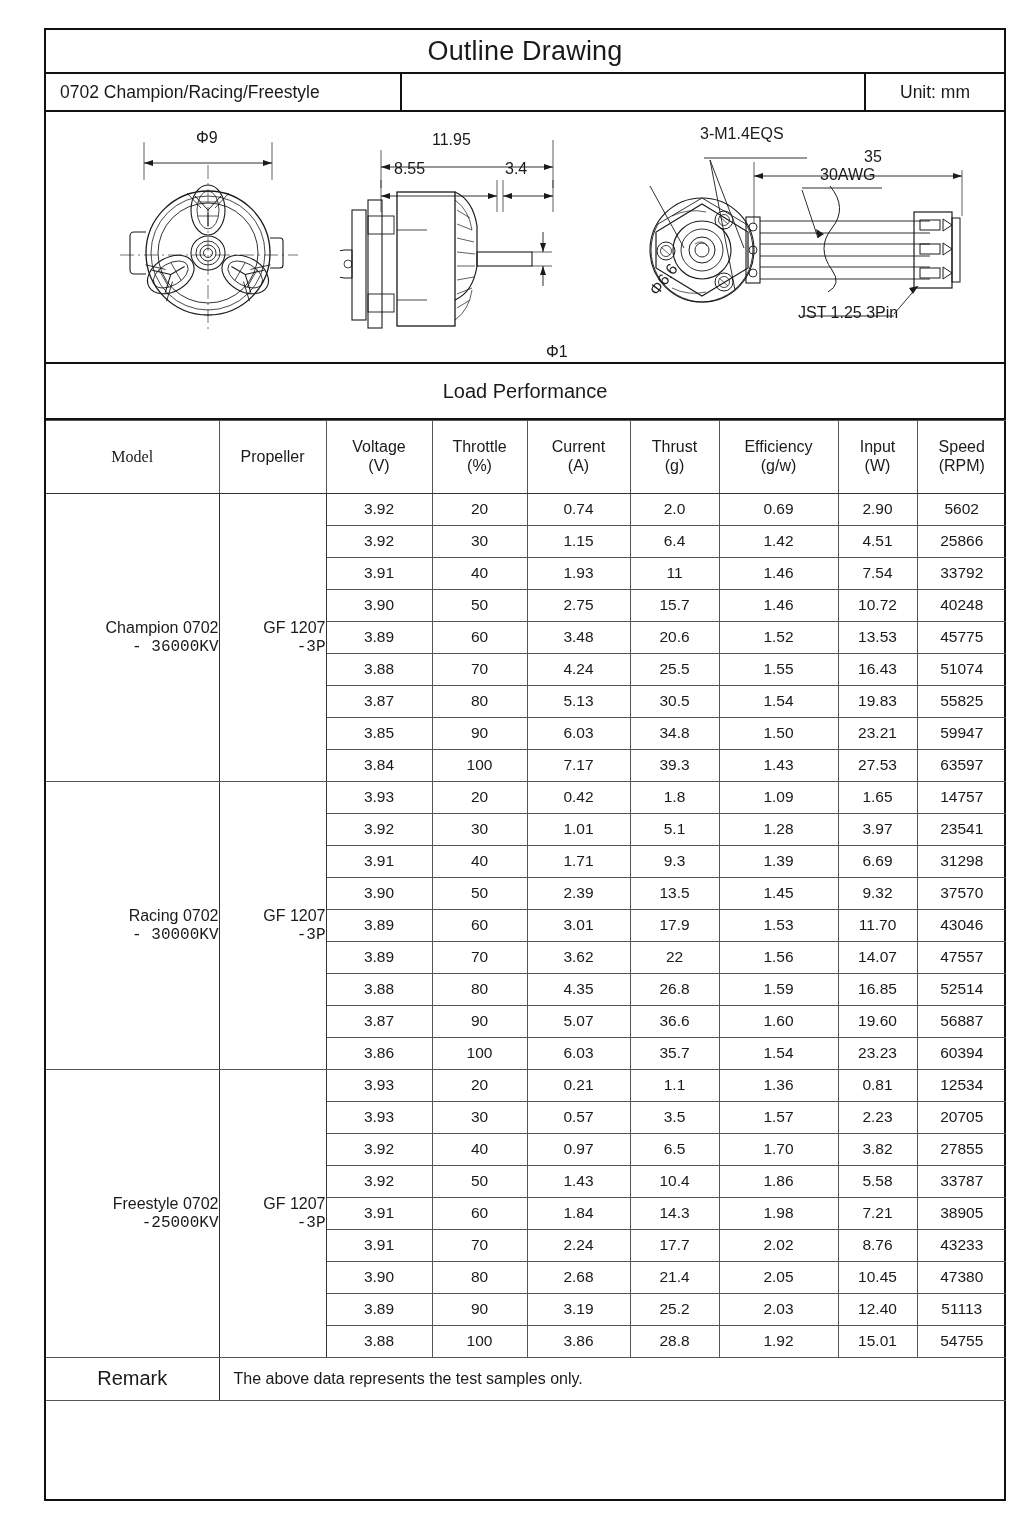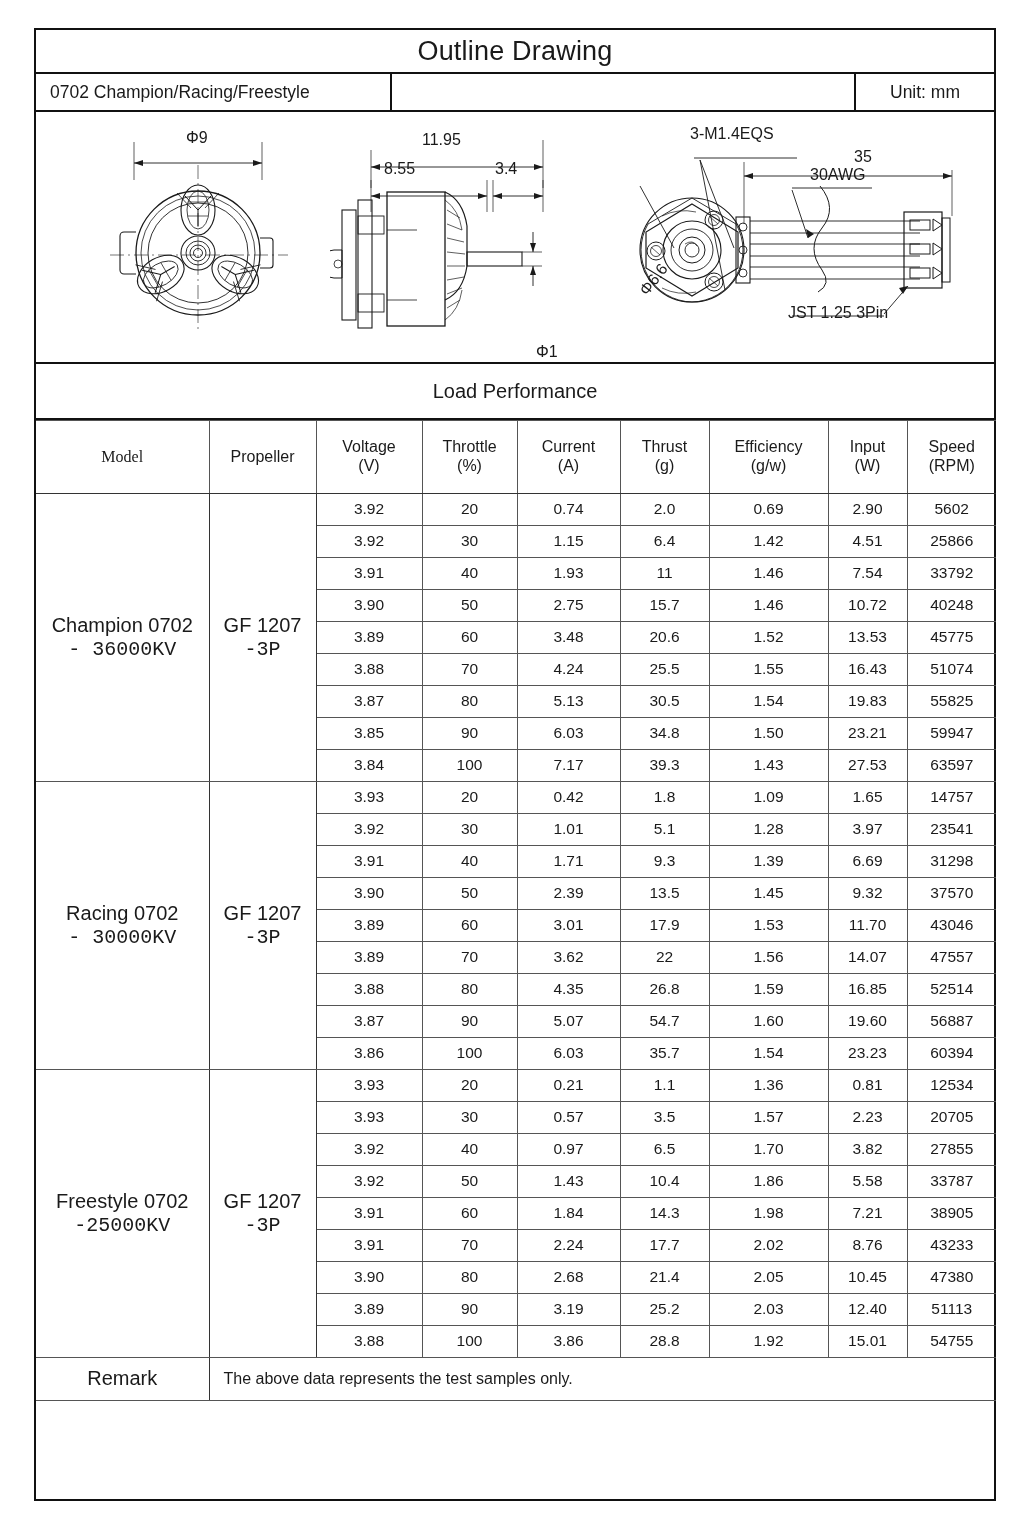--- a/index.html
+++ b/index.html
@@ -10,21 +10,21 @@
   body {
     width: 1024px;
     height: 1536px;
     font-family: "Liberation Sans", sans-serif;
     color: #1a1a1a;
     position: relative;
     overflow: hidden;
   }
   .sheet {
     position: absolute;
-    left: 34px;
+    left: 44px;
     top: 28px;
     width: 962px;
     height: 1473px;
     border: 2.5px solid #111;
     box-sizing: border-box;
     display: flex;
     flex-direction: column;
   }
   
   .title-bar {
@@ -116,23 +116,24 @@
     font-weight: normal;
     line-height: 1.18;
   }
   table.perf thead th {
     height: 72px;
     font-size: 16px;
     border-bottom: 1.6px solid #333;
   }
   table.perf thead th .hl2 { display: block; }
   table.perf td.model, table.perf td.prop {
-    font-size: 20px;
+    font-size: 16px;
     border-left: 1.6px solid #333;
     border-right: 1.6px solid #333;
+    text-align: right;
   }
   table.perf td.model .l2, table.perf td.prop .l2 { display:block;font-family:Liberation Mono, monospace; }
   table.perf tr.grp-start td { border-top: 1.6px solid #333; }
   table.perf td.first-col-cell { border-left: 0; }
   table.perf td.remark-lbl {
     height: 42px;
     font-size: 20px;
     border-left: 0;
     border-right: 1.6px solid #333;
     border-top: 1.6px solid #333;
@@ -550,21 +551,21 @@
             <td>4.35</td>
             <td>26.8</td>
             <td>1.59</td>
             <td>16.85</td>
             <td class="last-col">52514</td>
           </tr>
           <tr>
             <td>3.87</td>
             <td>90</td>
             <td>5.07</td>
-            <td>54.7</td>
+            <td>36.6</td>
             <td>1.60</td>
             <td>19.60</td>
             <td class="last-col">56887</td>
           </tr>
           <tr>
             <td>3.86</td>
             <td>100</td>
             <td>6.03</td>
             <td>35.7</td>
             <td>1.54</td>

